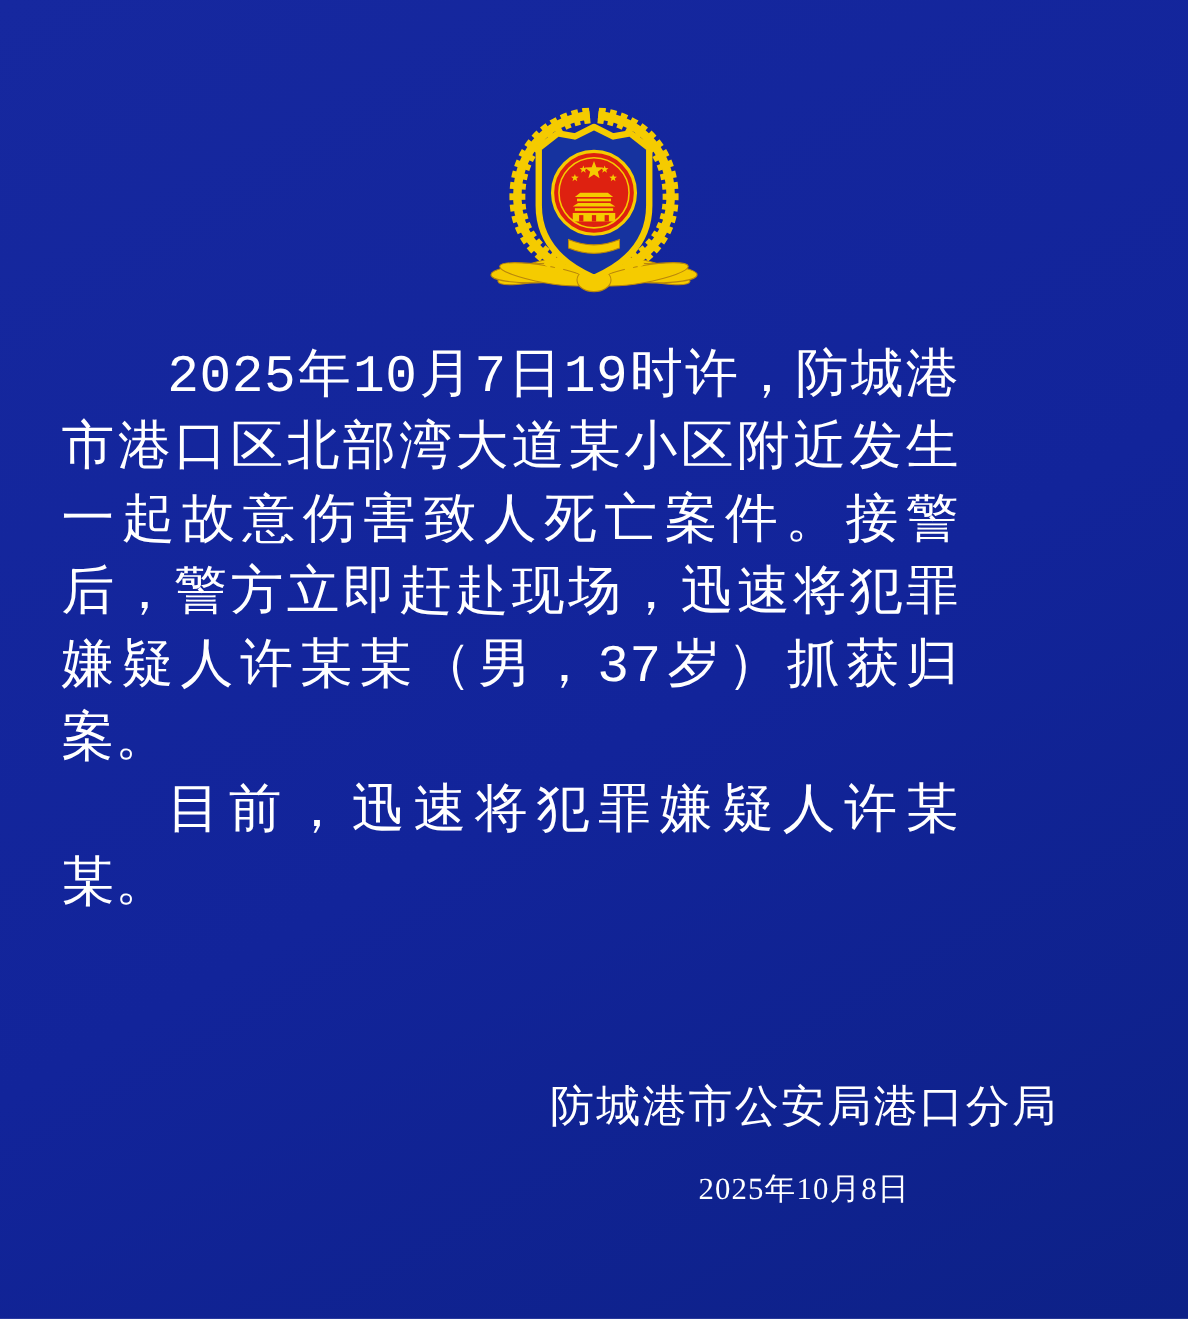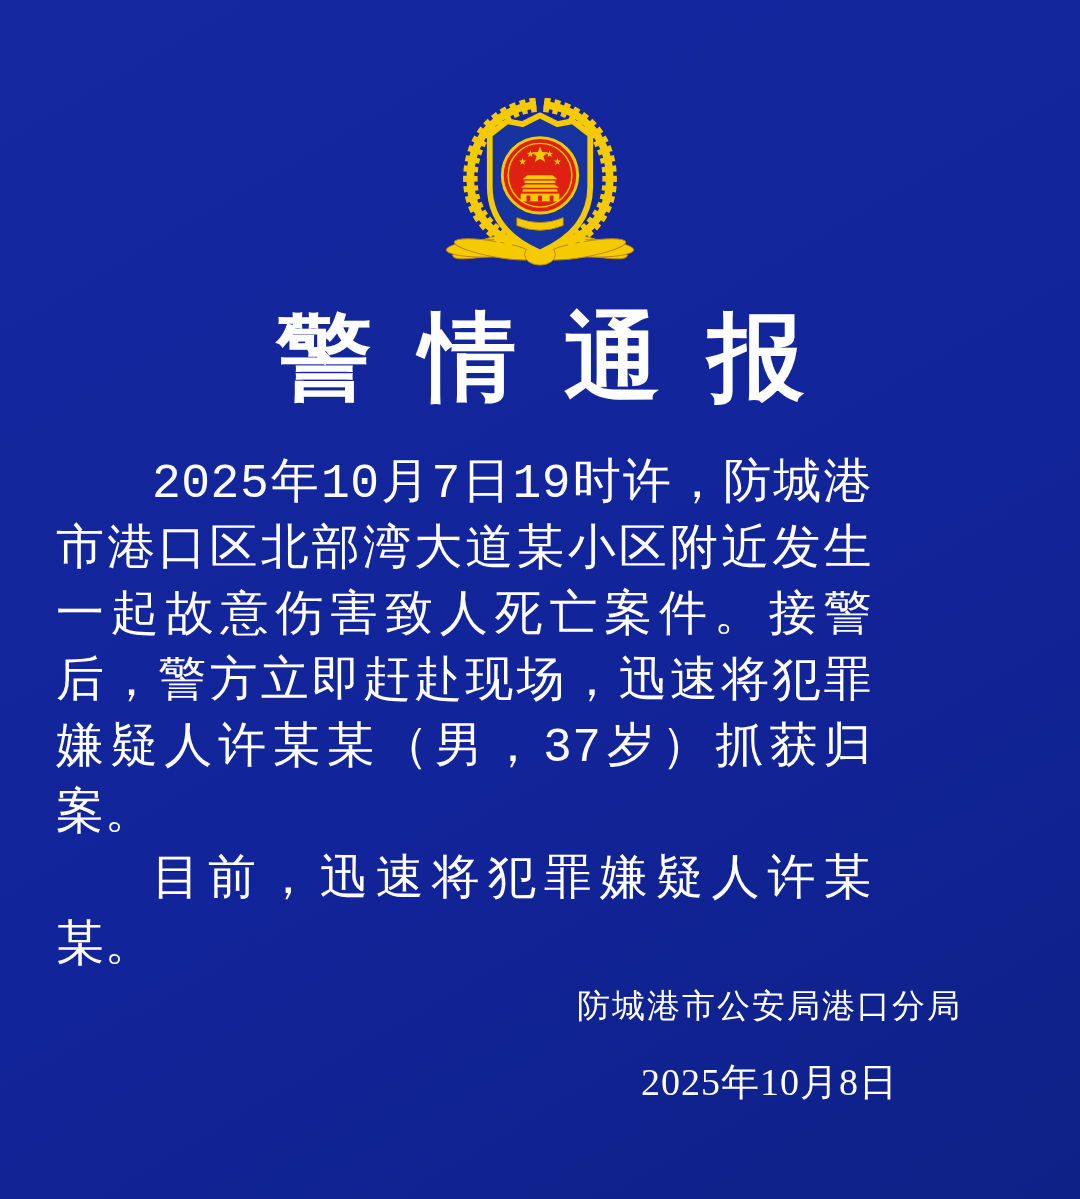--- a/index.html
+++ b/index.html
@@ -55,26 +55,26 @@
   }
   .signature {
     position: absolute;
     right: 118px;
     top: 968px;
     display: flex;
     flex-direction: column;
     align-items: center;
   }
   .signature .org {
-    font-size: 33px;
+    font-size: 40px;
     letter-spacing: 2px;
     line-height: 76px;
   }
   .signature .date {
-    font-size: 38px;
+    font-size: 28px;
     letter-spacing: 1px;
     line-height: 76px;
   }
 </style>
 </head>
 <body>
 
 <div class="notice">
 
   <div class="emblem-wrap">
@@ -119,21 +119,20 @@
         <rect x="80" y="99" width="40" height="8"></rect>
         <rect x="86" y="101" width="4" height="6" fill="#de2110"></rect>
         <rect x="98" y="101" width="4" height="6" fill="#de2110"></rect>
         <rect x="110" y="101" width="4" height="6" fill="#de2110"></rect>
       </g>
 
       <path d="M76,124 Q100,134 124,124 L124,132 Q100,142 76,132 Z" fill="#f5cb00" stroke="#b8860b" stroke-width="1"></path>
     </svg>
   </div>
 
-  <h1 class="notice-title">警情通报</h1>
 
   <div class="notice-body">
     <p>2025年10月7日19时许，防城港市港口区北部湾大道某小区附近发生一起故意伤害致人死亡案件。接警后，警方立即赶赴现场，迅速将犯罪嫌疑人许某某（男，37岁）抓获归案。</p>
     <p>目前，迅速将犯罪嫌疑人许某某。</p>
   </div>
 
   <div class="signature">
     <div class="org">防城港市公安局港口分局</div>
     <div class="date">2025年10月8日</div>
   </div>

